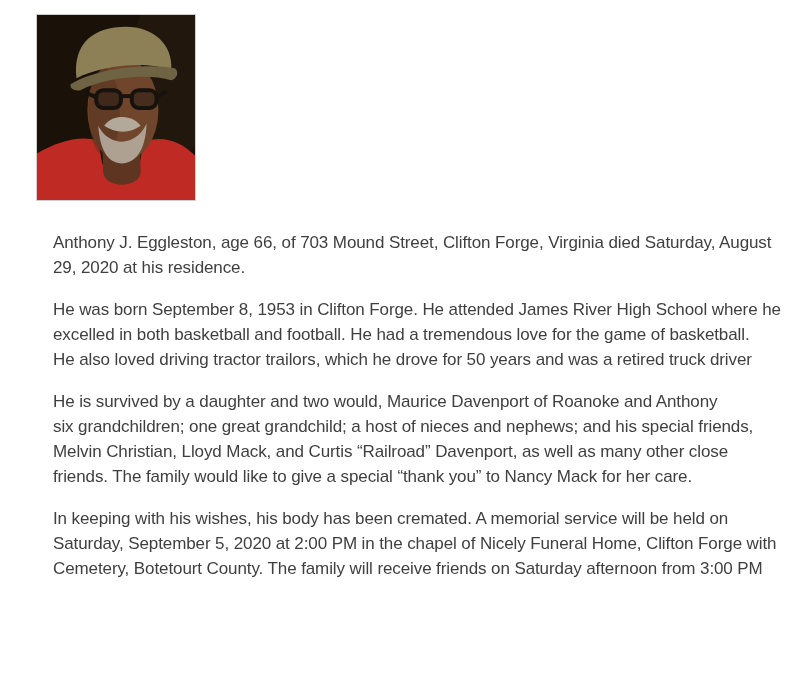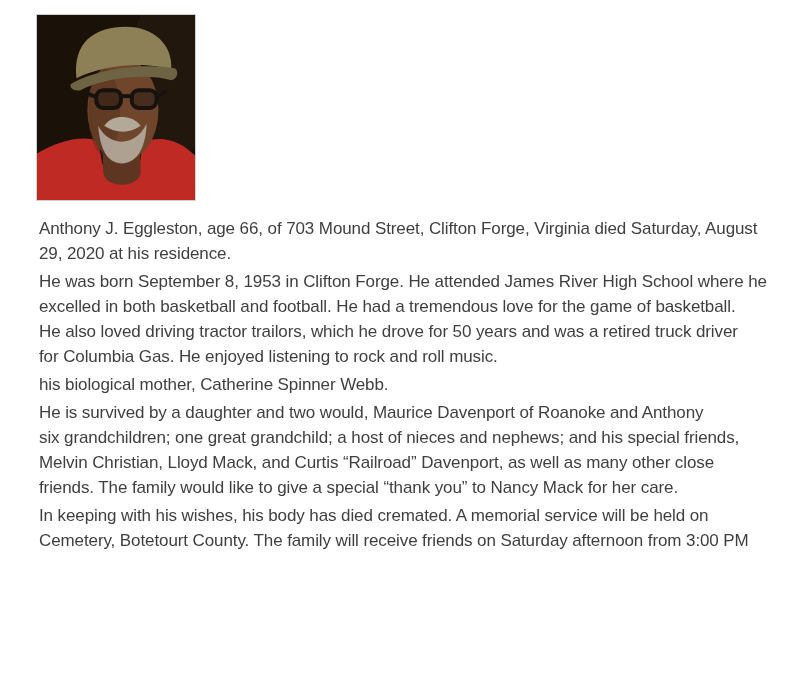--- a/index.html
+++ b/index.html
@@ -22,21 +22,21 @@
   .photo-frame svg { display: block; width: 100%; height: 100%; }
   .obituary-text {
     position: absolute;
     left: 36px;
     top: 213px;
     width: 745px;
     font-size: 17px;
     line-height: 25px;
     letter-spacing: -0.1px;
   }
-  .obituary-paragraph { margin: 3px; }
+  .obituary-paragraph { margin: 17px; }
   .line { white-space: nowrap; height: 25px; }
 </style>
 </head>
 <body>
 
 <div class="photo-frame">
   <svg viewBox="0 0 160 187" preserveAspectRatio="none">
     <rect width="160" height="187" fill="#1a1108"></rect>
     <ellipse cx="142" cy="55" rx="48" ry="85" opacity="0.55" fill="#2a1d10"></ellipse>
 
@@ -65,28 +65,27 @@
 
 <div class="obituary-text" style="color: rgb(63, 63, 63);">
     <div class="obituary-paragraph">
       <div class="line">Anthony J. Eggleston, age 66, of 703 Mound Street, Clifton Forge, Virginia died Saturday, August</div>
       <div class="line">29, 2020 at his residence.</div>
     </div>
     <div class="obituary-paragraph">
       <div class="line">He was born September 8, 1953 in Clifton Forge. He attended James River High School where he</div>
       <div class="line">excelled in both basketball and football. He had a tremendous love for the game of basketball.</div>
       <div class="line">He also loved driving tractor trailors, which he drove for 50 years and was a retired truck driver</div>
-      <div class="line">for Columbia Gas. He enjoyed listening to rock and roll music.</div>
     </div>
     <div class="obituary-paragraph">
-      <div class="line">his biological mother, Catherine Spinner Webb.</div>
     </div>
     <div class="obituary-paragraph">
       <div class="line">He is survived by a daughter and two would, Maurice Davenport of Roanoke and Anthony</div>
       <div class="line">six grandchildren; one great grandchild; a host of nieces and nephews; and his special friends,</div>
       <div class="line">Melvin Christian, Lloyd Mack, and Curtis “Railroad” Davenport, as well as many other close</div>
       <div class="line">friends. The family would like to give a special “thank you” to Nancy Mack for her care.</div>
     </div>
     <div class="obituary-paragraph">
-      <div class="line">In keeping with his wishes, his body has died cremated. A memorial service will be held on</div>
+      <div class="line">In keeping with his wishes, his body has been cremated. A memorial service will be held on</div>
+      <div class="line">Saturday, September 5, 2020 at 2:00 PM in the chapel of Nicely Funeral Home, Clifton Forge with</div>
       <div class="line">Cemetery, Botetourt County. The family will receive friends on Saturday afternoon from 3:00 PM</div>
     </div>
   </div>
 
 </body></html>

